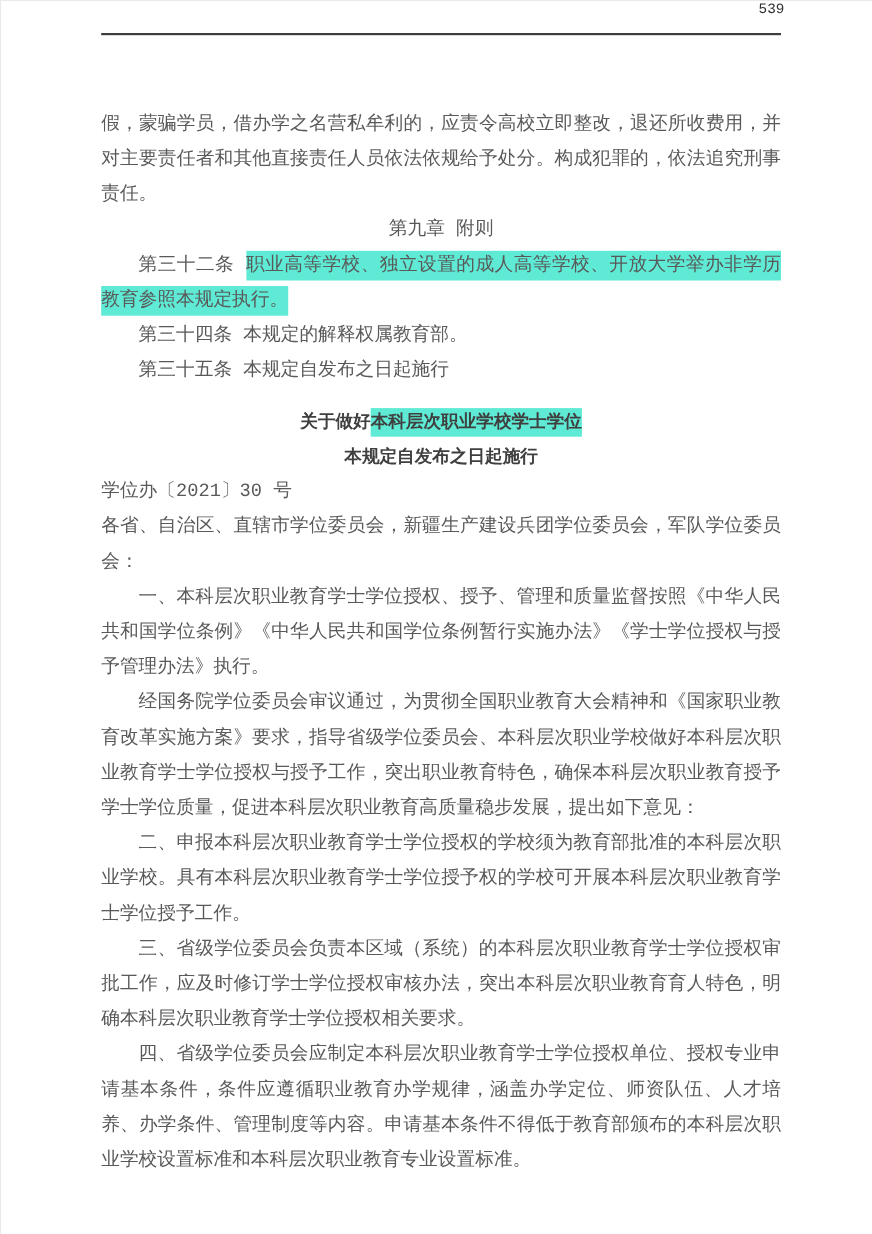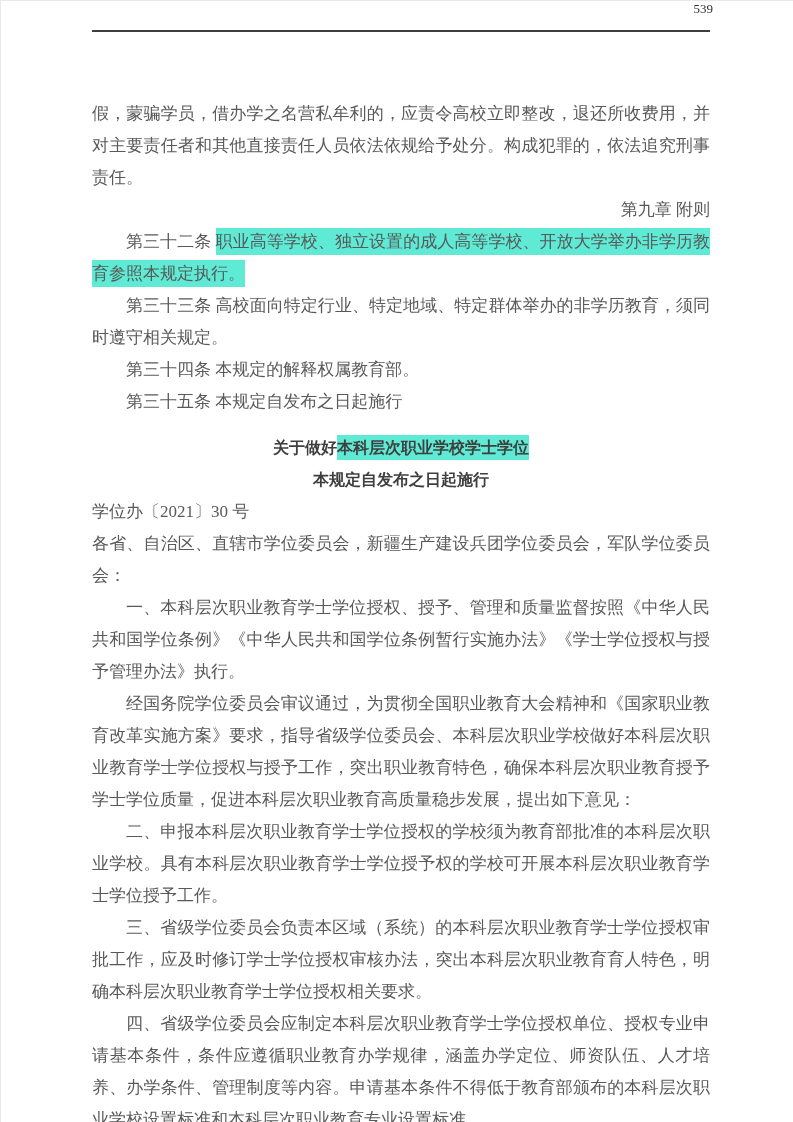--- a/index.html
+++ b/index.html
@@ -6,21 +6,21 @@
     margin: 0;
     padding: 0;
     background: #ffffff;
   }
   .page {
     position: relative;
     width: 793px;
     height: 1122px;
     background: #ffffff;
     overflow: hidden;
-    font-family: Liberation Serif, serif;
+    font-family: Liberation Mono, monospace;
     color: #595959;
     box-shadow: inset 1px 1px 0 #e9e9e9;
   }
   .page-number {
     position: absolute;
     top: 1px;
     right: 80px;
     font-size: 13px;
     line-height: 16px;
     color: #2f2f2f;
@@ -38,21 +38,21 @@
     top: 98px;
     left: 92px;
     width: 618px;
     font-size: 17px;
     line-height: 32px;
     text-align: justify;
   }
   .content p { margin: 0; }
   .indent { text-indent: 2em; }
   .center {
-    text-align: right;
+    text-align: center;
     text-indent: 0;
   }
   .hl {
     background: #5eead4;
     padding: 4px 0;
   }
   .title-block { margin-top: 14px; }
   .doc-title {
     font-size: 16px;
     line-height: 32px;
@@ -73,21 +73,20 @@
   <div class="header-rule"></div>
 
   <div class="content">
 
     <p class="closing-paragraph">假，蒙骗学员，借办学之名营私牟利的，应责令高校立即整改，退还所收费用，并对主要责任者和其他直接责任人员依法依规给予处分。构成犯罪的，依法追究刑事责任。</p>
 
     <p class="center">第九章 附则</p>
 
     <div>
         <p class="indent"><span>第三十二条 </span><span class="hl">职业高等学校、独立设置的成人高等学校、开放大学举办非学历教育参照本规定执行。</span></p>
-        <p class="indent"><span>第三十三条 高校面向特定行业、特定地域、特定群体举办的非学历教育，须同时遵守相关规定。</span></p>
         <p class="indent"><span>第三十四条 本规定的解释权属教育部。</span></p>
         <p class="indent"><span>第三十五条 本规定自发布之日起施行</span></p>
       </div>
 
     <div class="title-block">
       <p class="doc-title"><span>关于做好</span><span class="hl">本科层次职业学校学士学位</span></p>
       <p class="doc-title">本规定自发布之日起施行</p>
     </div>
 
     <p class="doc-number">学位办〔2021〕30 号</p>

